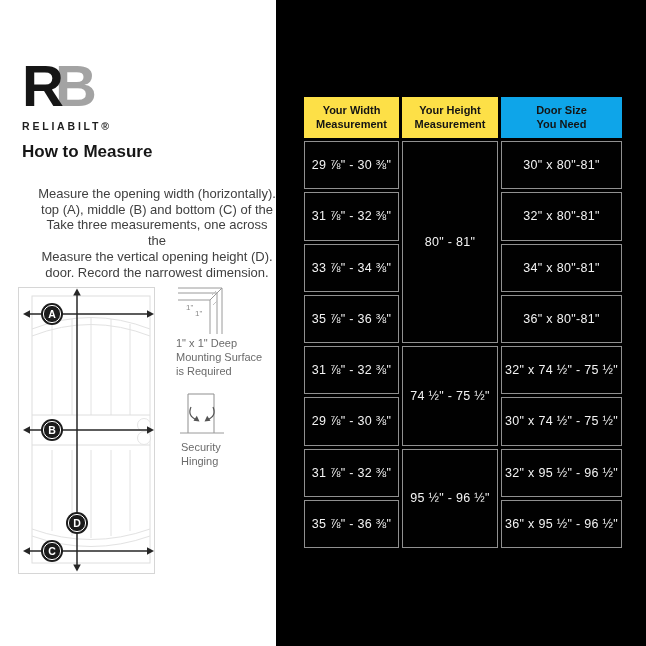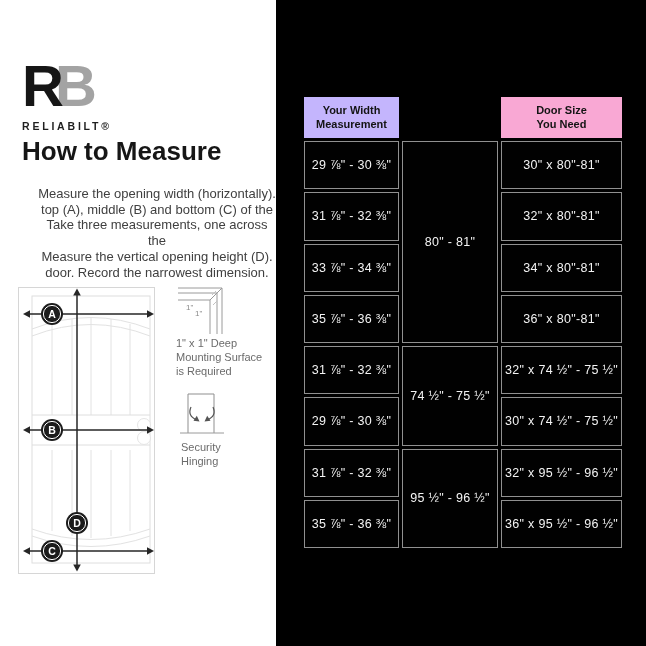--- a/index.html
+++ b/index.html
@@ -9,44 +9,44 @@
     font-family:"Liberation Sans", sans-serif;
   }
   
   .left-panel{position:absolute;left:0;top:0;width:276px;height:646px;background:#ffffff;}
   .logo{position:absolute;left:22px;top:66px;}
   .logo-letters{position:relative;width:100px;height:54px;}
   .logo-letters span{position:absolute;top:-10px;font-size:58px;font-weight:800;line-height:60px;letter-spacing:-3px;}
   .logo-r{left:0;color:#161616;z-index:2;}
   .logo-b{left:33px;color:#a3a3a3;z-index:1;}
   .logo-name{margin-top:0;font-size:10.5px;font-weight:700;letter-spacing:2.8px;color:#1f1f1f;}
-  .headline{position:absolute;left:22px;top:140px;font-size:26px;font-weight:700;line-height:23.5px;color:#161616;}
+  .headline{position:absolute;left:22px;top:140px;font-size:17px;font-weight:700;line-height:23.5px;color:#161616;}
   .intro-copy{position:absolute;left:38px;top:186px;font-size:13px;line-height:15.7px;color:#404040;text-align:center;}
   .note-text{position:absolute;font-size:11px;line-height:14px;color:#6b6b6b;}
   .mounting-text{left:176px;top:336px;}
   .hinging-text{left:181px;top:440px;}
   svg{display:block;}
   svg text{font-family:"Liberation Sans", sans-serif;}
   .door-diagram{position:absolute;left:18px;top:287px;}
   .corner-icon{position:absolute;left:172px;top:282px;}
   .hinge-icon{position:absolute;left:180px;top:392px;}
   
   .right-panel{position:absolute;left:276px;top:0;width:370px;height:646px;background:#000000;}
   .mtable{
     position:absolute;left:28px;top:97px;
     display:grid;
     grid-template-columns:95px 96px 121px;
     grid-template-rows:41px repeat(8,48.25px);
     gap:3px;background:#000;
   }
   .th{
-    background:#c4b5fd;color:#141414;font-weight:700;font-size:11px;line-height:13.5px;
+    background:#fde047;color:#141414;font-weight:700;font-size:11px;line-height:13.5px;
     display:flex;align-items:center;justify-content:center;text-align:center;padding:7px 10px;grid-row:1;
   }
-  .th.c3{background:#f9a8d4;padding:16px 28px;}
+  .th.c3{background:#0ea5e9;padding:16px 28px;}
   .td{
     background:#010101;border:1px solid #909090;color:#f3f3f3;
     display:flex;align-items:center;justify-content:center;
     font-size:12.5px;letter-spacing:.3px;white-space:nowrap;
   }
   .c1{grid-column:1}.c2{grid-column:2}.c3{grid-column:3}
   .r2{grid-row:2}.r3{grid-row:3}.r4{grid-row:4}.r5{grid-row:5}
   .r6{grid-row:6}.r7{grid-row:7}.r8{grid-row:8}.r9{grid-row:9}
   .hg1{grid-row:2 / span 4}.hg2{grid-row:6 / span 2}.hg3{grid-row:8 / span 2}
 </style>
@@ -178,20 +178,21 @@
     </svg>
     <div class="note-text hinging-text">
       <div>Security</div>
       <div>Hinging</div>
     </div>
   </div>
 
   <div class="right-panel">
     <div class="mtable">
       <div class="th c1">Your Width Measurement</div>
+      <div class="th c2">Your Height Measurement</div>
       <div class="th c3">Door Size You Need</div>
 
       <div class="td c1 r2">29 ⅞" - 30 ⅜"</div>
       <div class="td c1 r3">31 ⅞" - 32 ⅜"</div>
       <div class="td c1 r4">33 ⅞" - 34 ⅜"</div>
       <div class="td c1 r5">35 ⅞" - 36 ⅜"</div>
       <div class="td c1 r6">31 ⅞" - 32 ⅜"</div>
       <div class="td c1 r7">29 ⅞" - 30 ⅜"</div>
       <div class="td c1 r8">31 ⅞" - 32 ⅜"</div>
       <div class="td c1 r9">35 ⅞" - 36 ⅜"</div>

